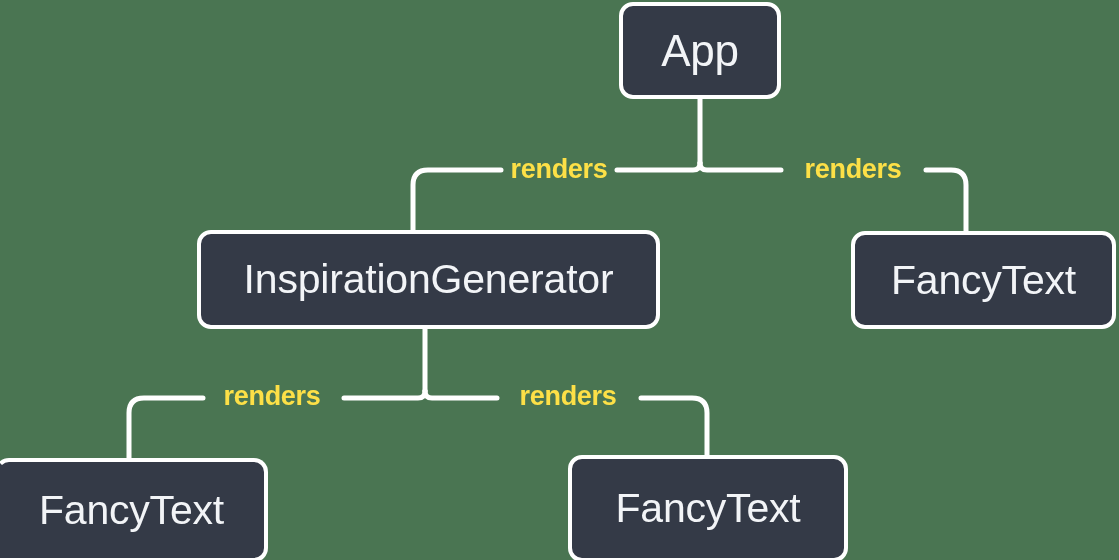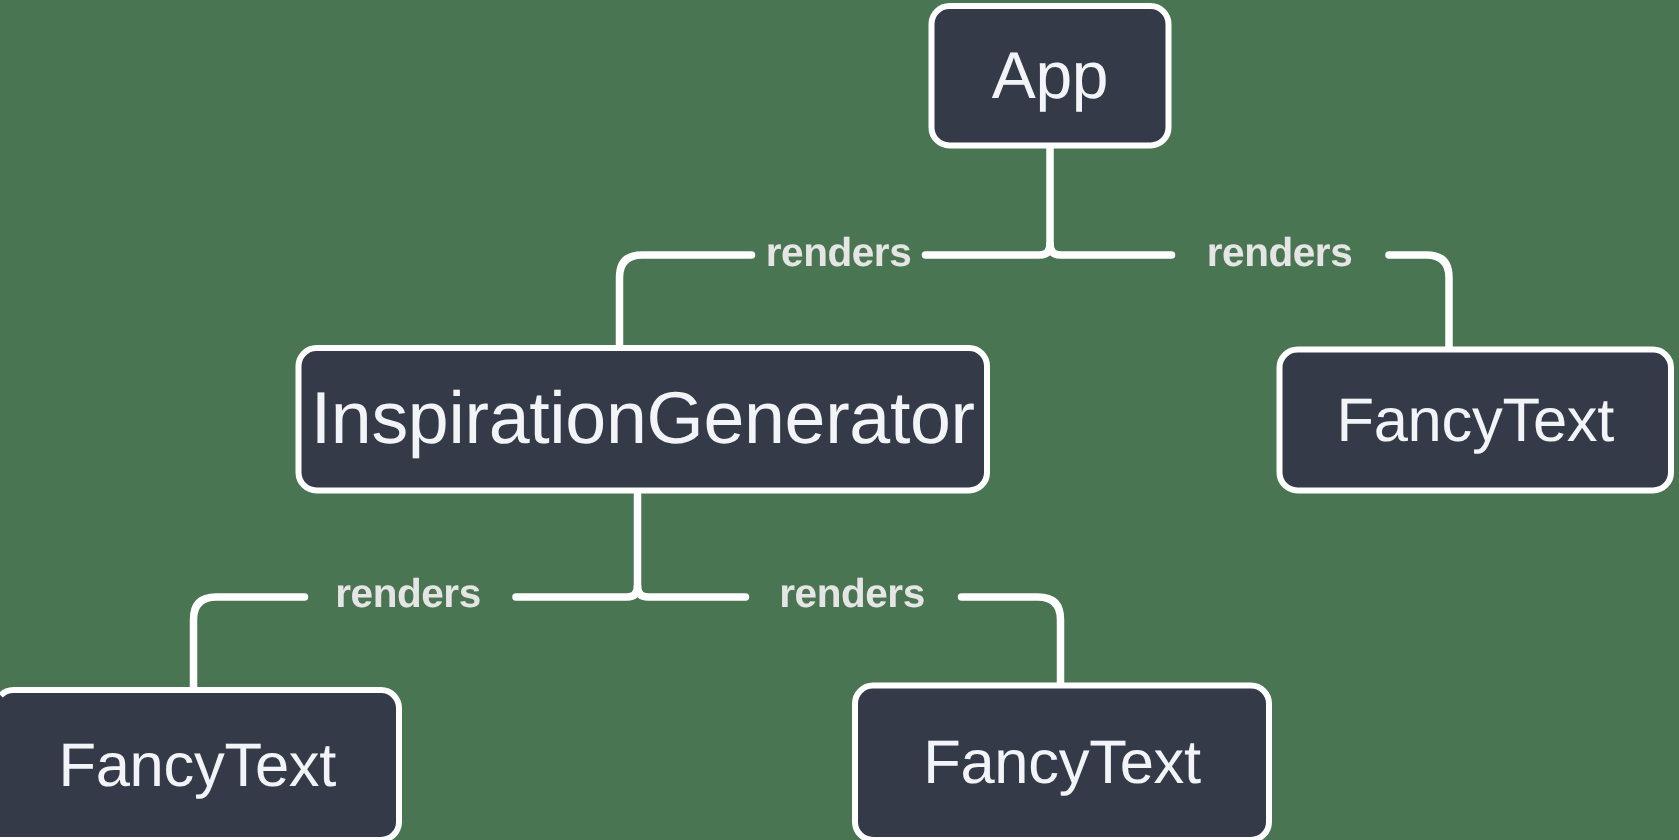--- a/index.html
+++ b/index.html
@@ -52,21 +52,21 @@
     top: 2px;
     width: 162px;
     height: 97px;
     font-size: 44px;
   }
   #node-inspiration {
     left: 197px;
     top: 230px;
     width: 463px;
     height: 99px;
-    font-size: 49px;
+    font-size: 41px;
   }
   #node-fancytext-right {
     left: 851px;
     top: 231px;
     width: 265px;
     height: 98px;
     font-size: 41px;
   }
   #node-fancytext-left {
     left: -5px;
@@ -80,21 +80,21 @@
   }
   #node-copyright {
     left: 568px;
     top: 455px;
     width: 280px;
     height: 107px;
     font-size: 41px;
   }
   .edge-label {
     position: absolute;
-    color: #e5e5e5;
+    color: #fde047;
     font-size: 27px;
     font-weight: 600;
     letter-spacing: -0.3px;
     line-height: 1;
     white-space: nowrap;
     transform: translate(-50%, -50%);
   }
   #label-app-left   { left: 559px; top: 169px; }
   #label-app-right  { left: 853px; top: 169px; }
   #label-ig-left    { left: 272px; top: 396px; }

